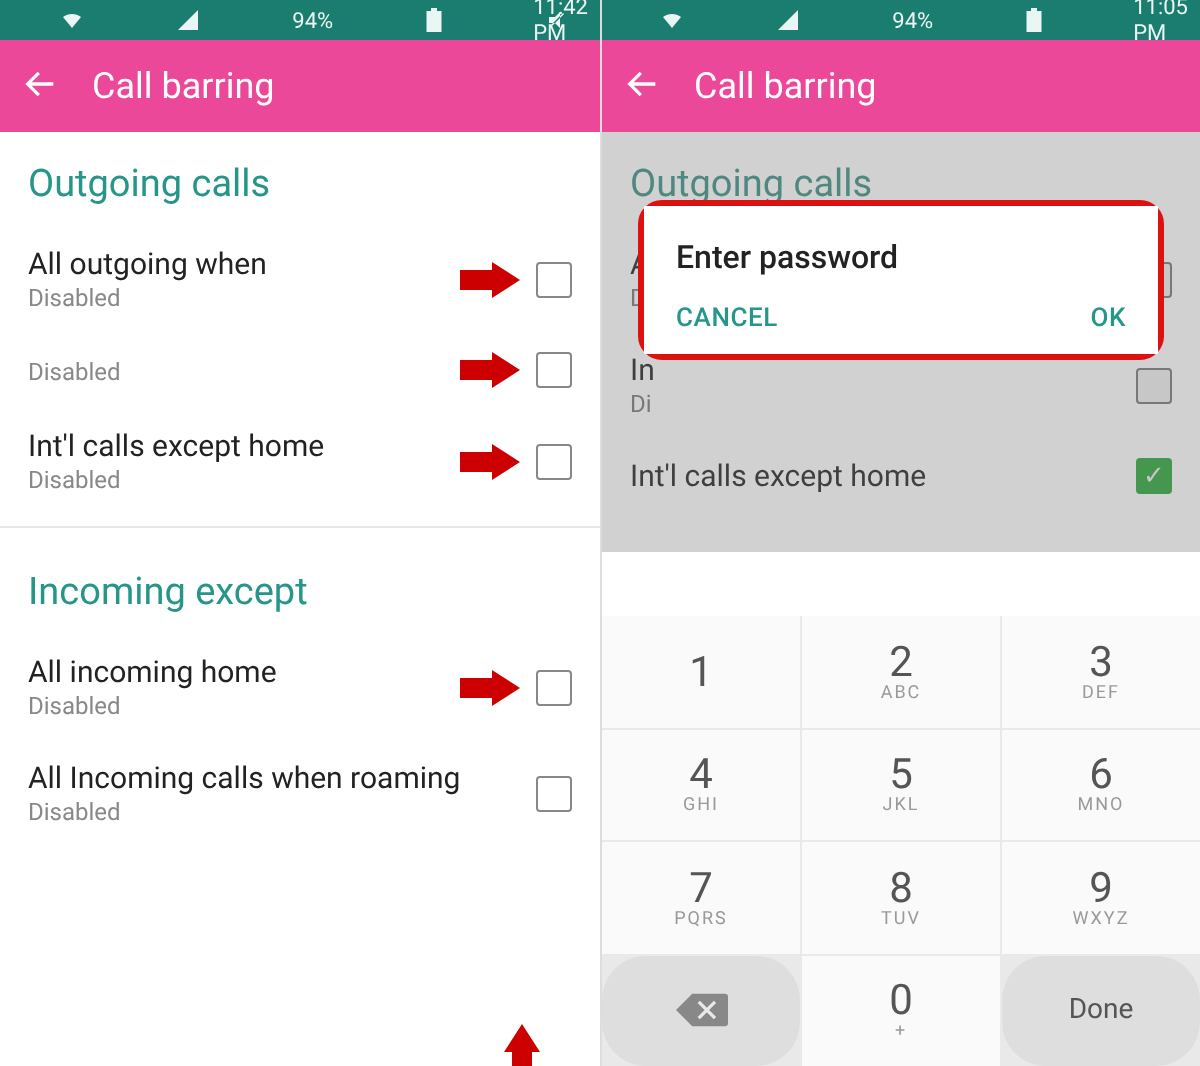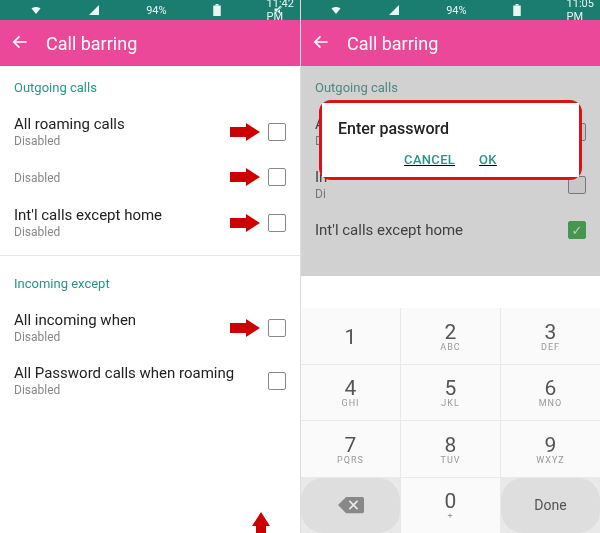--- a/index.html
+++ b/index.html
@@ -12,21 +12,21 @@
     padding: 0 6px; font-size: 11px; gap: 6px;
   }
   .status-bar .sb-item { display: inline-flex; align-items: center; margin-left: 40px; }
   .header {
     height: 46px; background: #ec4899; color: #fff;
     display: flex; align-items: center; padding: 0 10px; gap: 16px;
   }
   .header .back { font-size: 20px; line-height: 1; }
   .header .title { font-size: 18px; font-weight: 400; }
   .section-label {
-    color: #269688; font-size: 13px; padding: 14px 14px 10px 14px;
+    color: #269688; font-size: 19px; padding: 14px 14px 10px 14px;
   }
   .row {
     padding: 10px 14px 10px 14px; display: flex; align-items: center;
     position: relative;
   }
   .row .text { flex: 1; }
   .row .label { font-size: 15px; color: #222; }
   .row .sub { font-size: 12px; color: #888; margin-top: 1px; }
   .checkbox {
     width: 18px; height: 18px; border: 1.5px solid #888; border-radius: 2px;
@@ -50,21 +50,21 @@
   }
   .dialog {
     background: #fff; padding: 16px 16px 10px 16px;
   }
   .dialog h3 { font-size: 16px; font-weight: 500; color: #222; margin-bottom: 14px; }
   .dialog .pw-field {
     border: none; border-bottom: 1.5px solid #269688; width: 100%;
     font-size: 14px; color: #999; padding: 4px 0 5px 0; outline: none;
     background: transparent;
   }
-  .dialog-actions { display: flex; justify-content: center; gap: 24px; margin-top: 14px; text-decoration: underline; }
+  .dialog-actions { display: flex; justify-content: space-between; gap: 24px; margin-top: 14px; }
   .dialog-actions .btn { color: #269688; font-size: 13px; font-weight: 500; letter-spacing: 0.3px; }
   .keypad {
     position:absolute; left:0; right:0; bottom:0; height: 225px;
     background: #e9e9e9; display: grid; grid-template-columns: 1fr 1fr 1fr;
     grid-template-rows: repeat(4, 1fr); gap: 1px;
   }
   .key {
     background: #fafafa; display: flex; flex-direction: column;
     align-items: center; justify-content: center; color: #555;
   }
@@ -110,21 +110,21 @@
           <path d="M20 11H7l5-5-1.4-1.4L3.2 12l7.4 7.4L12 18l-5-5h13z"></path>
         </svg>
     </span>
     <span class="title">Call barring</span>
   </div>
 
   <div class="section-label">Outgoing calls</div>
 
   <div class="row">
     <div class="text">
-      <div class="label">All roaming calls</div>
+      <div class="label">All outgoing when</div>
       <div class="sub">Disabled</div>
     </div>
     <span class="checkbox"></span>
     <span class="arrow">
       <svg width="30" height="18">
           <polygon points="0,4 16,4 16,0 30,9 16,18 16,14 0,14" fill="#c00"></polygon>
         </svg>
     </span>
   </div>
 
@@ -152,34 +152,34 @@
         </svg>
     </span>
   </div>
 
   <div class="divider"></div>
 
   <div class="section-label">Incoming except</div>
 
   <div class="row">
     <div class="text">
-      <div class="label">All incoming when</div>
+      <div class="label">All incoming home</div>
       <div class="sub">Disabled</div>
     </div>
     <span class="checkbox"></span>
     <span class="arrow">
       <svg width="30" height="18">
           <polygon points="0,4 16,4 16,0 30,9 16,18 16,14 0,14" fill="#c00"></polygon>
         </svg>
     </span>
   </div>
 
   <div class="row">
     <div class="text">
-      <div class="label">All Password calls when roaming</div>
+      <div class="label">All Incoming calls when roaming</div>
       <div class="sub">Disabled</div>
     </div>
     <span class="checkbox"></span>
   </div>
 
   <span class="arrow-up">
     <svg width="18" height="30">
         <polygon points="4,30 4,14 0,14 9,0 18,14 14,14 14,30" fill="#c00"></polygon>
       </svg>
   </span>

